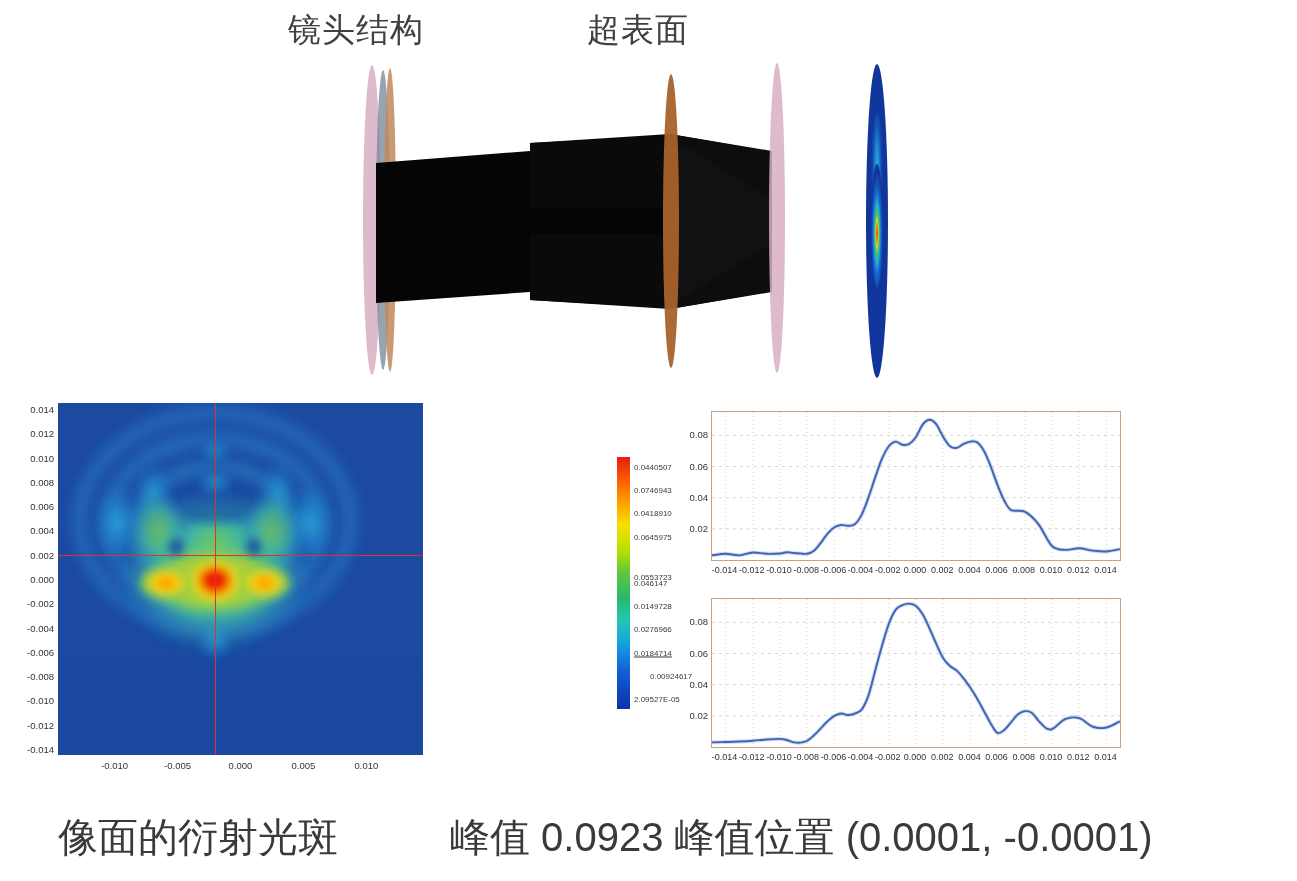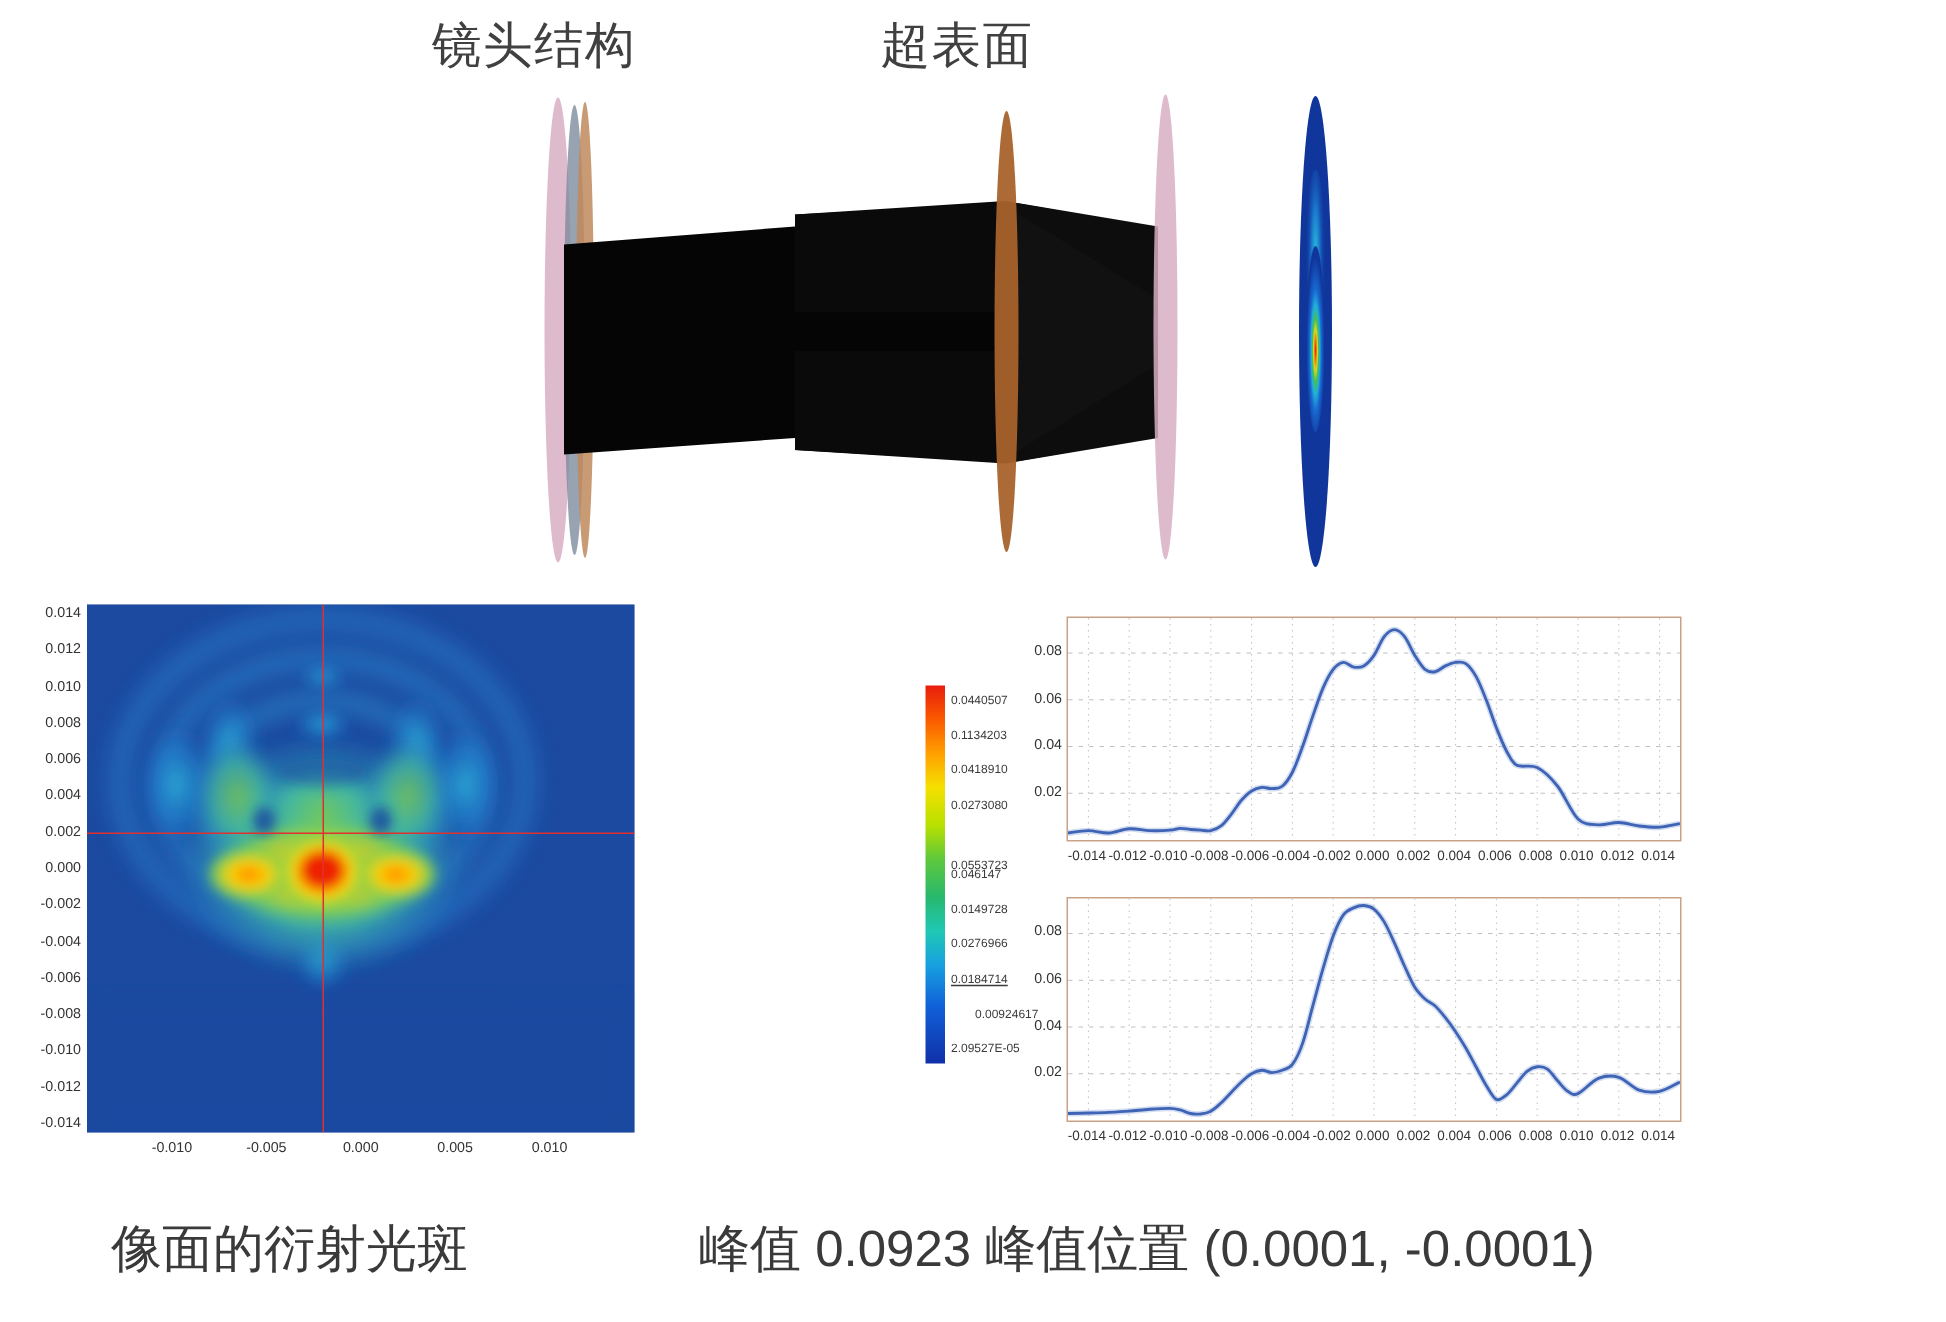--- a/index.html
+++ b/index.html
@@ -49,21 +49,21 @@
       width:40px;transform:translateY(-50%);white-space:nowrap;}
   .plot-xaxis{position:absolute;width:408px;height:16px;}
   .plot-xaxis span{position:absolute;font-size:9px;color:#333;
       transform:translateX(-50%);white-space:nowrap;}
   #xaxis-top{left:711px;top:565px;}
   #xaxis-bot{left:711px;top:752px;}
   #ylab-top{left:668px;top:411px;width:40px;height:148px;position:absolute;}
   #ylab-bot{left:668px;top:598px;width:40px;height:148px;position:absolute;}
 
   
-  .cap{font-size:34px;color:#3a3a3a;white-space:nowrap;margin-left:16px;}
+  .cap{font-size:40px;color:#3a3a3a;white-space:nowrap;}
   #cap-left{left:58px;top:810px;}
   #cap-right{left:450px;top:810px;}
 </style>
 </head>
 <body>
 
 <div class="abs top-label" id="lbl-lens">镜头结构</div>
 <div class="abs top-label" id="lbl-meta">超表面</div>
 
 <div class="abs" id="raytrace">
@@ -208,23 +208,23 @@
       <span style="left: 182.5px;">0.000</span>
       <span style="left: 245.431px;">0.005</span>
       <span style="left: 308.362px;">0.010</span>
     </div>
 </div>
 
 <div class="abs" id="cbar">
   <div id="cbar-strip"></div>
   <div id="cbar-labels">
       <span style="top: 10px;">0.0440507</span>
-      <span style="top: 33.2px;">0.1134203</span>
+      <span style="top: 33.2px;">0.0746943</span>
       <span style="top: 56.4px;">0.0418910</span>
-      <span style="top: 79.6px;">0.0273080</span>
+      <span style="top: 79.6px;">0.0645975</span>
       <span style="top: 120px; text-align: right;">0.0553723</span>
       <span style="top: 126px;">0.046147</span>
       <span style="top: 149.2px;">0.0149728</span>
       <span style="top: 172.4px;">0.0276966</span>
       <span style="top: 195.6px; text-decoration: underline;">0.0184714</span>
       <span style="top: 218.8px; padding-left: 16px;">0.00924617</span>
       <span style="top: 242px;">2.09527E-05</span>
     </div>
 </div>
 

